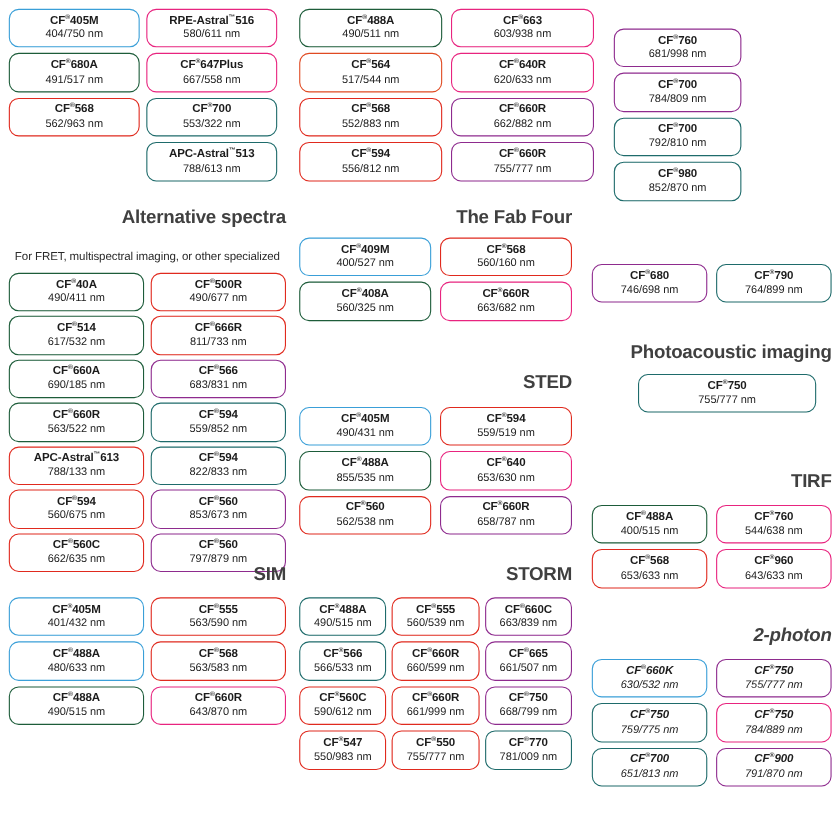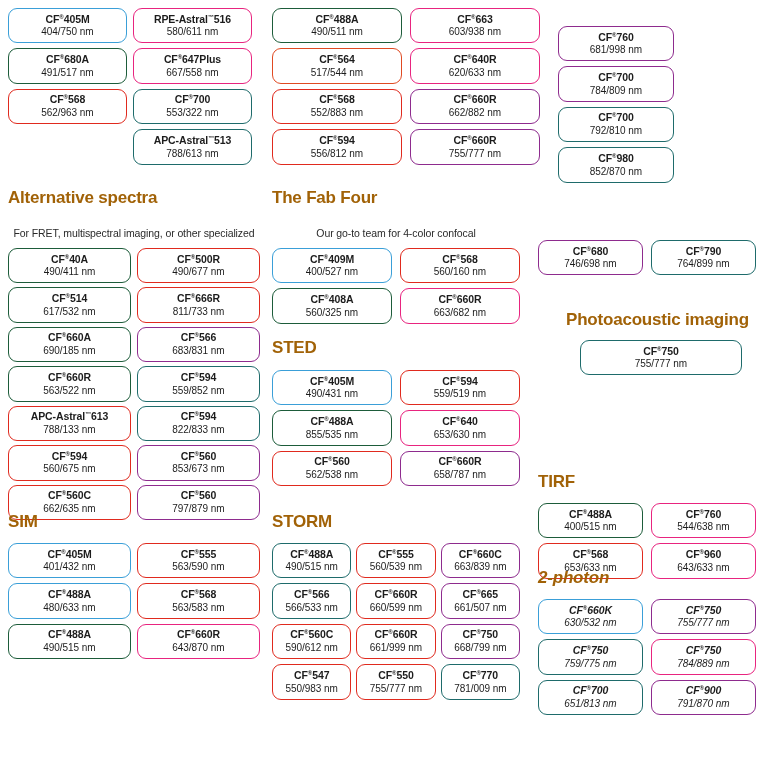--- a/index.html
+++ b/index.html
@@ -56,22 +56,22 @@
   .c-red     { border-color: #e02a1e; }
   .c-magenta { border-color: #e8247f; }
   .c-purple  { border-color: #8e2b8e; }
   .c-teal    { border-color: #1e6b6b; }
   .c-orange  { border-color: #e04a22; }
 
   
   .sec-title {
     font-size: 17px;
     font-weight: bold;
-    color: #a16207;
-    text-align: left;
+    color: #404040;
+    text-align: right;
     letter-spacing: -0.2px;
     line-height: 1.12;
   }
   .sec-sub {
     font-size: 10.5px;
     font-weight: normal;
     color: #2a2a2a;
     text-align: center;
     letter-spacing: -0.1px;
     margin-top: 20px;
@@ -239,21 +239,20 @@
         </div>
         <div class="chip c-purple">
           <div class="name"><span>CF<span class="reg">®</span>560</span></div>
           <div class="spec">797/879 nm</div>
         </div>
       </div>
   </div>
 
   <div class="block" style="left:272px; top:188px; width:248px;">
     <div class="sec-title">The Fab Four</div>
-    <div class="sec-sub">Our go-to team for 4-color confocal</div>
     <div class="grid g2" style="gap:5px 8px; margin-top:9px;">
         <div class="chip c-blue">
           <div class="name"><span>CF<span class="reg">®</span>409M</span></div>
           <div class="spec">400/527 nm</div>
         </div>
         <div class="chip c-red">
           <div class="name"><span>CF<span class="reg">®</span>568</span></div>
           <div class="spec">560/160 nm</div>
         </div>
         <div class="chip c-green">
@@ -397,21 +396,21 @@
   <div class="block" style="left:566px; top:310px; width:190px;">
     <div class="sec-title">Photoacoustic imaging</div>
     <div class="grid" style="grid-template-columns:1fr; gap:5px; margin-top:11px; padding:0 14px;">
         <div class="chip c-teal">
           <div class="name"><span>CF<span class="reg">®</span>750</span></div>
           <div class="spec">755/777 nm</div>
         </div>
       </div>
   </div>
 
-  <div class="block" style="left:538px; top:428px; width:218px;margin-top:44px;">
+  <div class="block" style="left:538px; top:428px; width:218px;">
     <div class="sec-title">TIRF</div>
     <div class="grid g2" style="gap:5px 8px; margin-top:12px;">
         <div class="chip c-green">
           <div class="name"><span>CF<span class="reg">®</span>488A</span></div>
           <div class="spec">400/515 nm</div>
         </div>
         <div class="chip c-magenta">
           <div class="name"><span>CF<span class="reg">®</span>760</span></div>
           <div class="spec">544/638 nm</div>
         </div>

